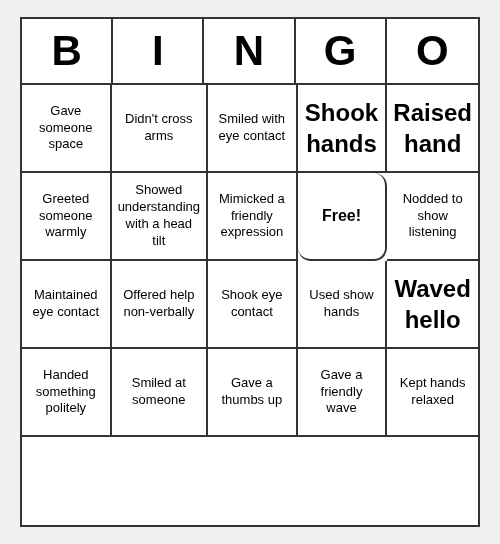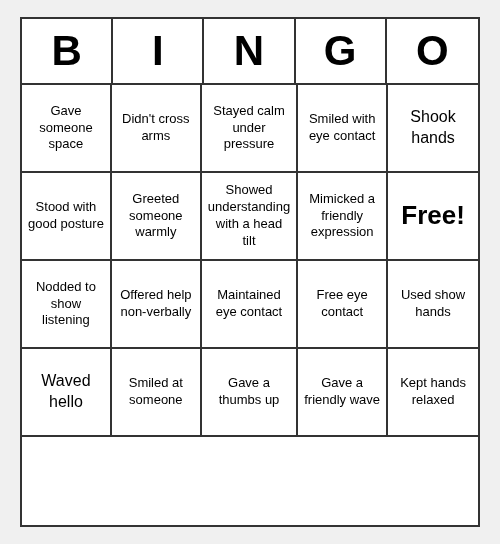--- a/index.html
+++ b/index.html
@@ -65,55 +65,56 @@
 
     .bingo-cell:nth-child(5n) {
       border-right: none;
     }
 
     .bingo-cell:nth-child(n+21) {
       border-bottom: none;
     }
 
     .bingo-cell.large-text {
-      font-size: 16px;
-      font-weight: normal;
+      font-size: 24px;
+      font-weight: bold;
     }
 
     .bingo-cell.free {
-      font-size: 26px;
+      font-size: 16px;
       font-weight: bold;
+      border-radius: 13px;
     }
   </style>
 </head>
 <body>
 
 <div class="bingo-card">
   <div class="bingo-header">
   <div class="bingo-letter">B</div>
       <div class="bingo-letter">I</div>
       <div class="bingo-letter">N</div>
       <div class="bingo-letter">G</div>
       <div class="bingo-letter">O</div>
     </div>
   <div class="bingo-grid">
   <div class="bingo-cell">Gave someone space</div>
       <div class="bingo-cell">Didn't cross arms</div>
-      <div class="bingo-cell">Stayed calm under pressure</div>
       <div class="bingo-cell">Smiled with eye contact</div>
       <div class="bingo-cell large-text">Shook hands</div>
-      <div class="bingo-cell">Stood with good posture</div>
+      <div class="bingo-cell large-text">Raised hand</div>
       <div class="bingo-cell">Greeted someone warmly</div>
       <div class="bingo-cell">Showed understanding with a head tilt</div>
       <div class="bingo-cell">Mimicked a friendly expression</div>
       <div class="bingo-cell free">Free!</div>
       <div class="bingo-cell">Nodded to show listening</div>
+      <div class="bingo-cell">Maintained eye contact</div>
       <div class="bingo-cell">Offered help non-verbally</div>
-      <div class="bingo-cell">Maintained eye contact</div>
-      <div class="bingo-cell">Free eye contact</div>
+      <div class="bingo-cell">Shook eye contact</div>
       <div class="bingo-cell">Used show hands</div>
       <div class="bingo-cell large-text">Waved hello</div>
+      <div class="bingo-cell">Handed something politely</div>
       <div class="bingo-cell">Smiled at someone</div>
       <div class="bingo-cell">Gave a thumbs up</div>
       <div class="bingo-cell">Gave a friendly wave</div>
       <div class="bingo-cell">Kept hands relaxed</div>
     </div>
 </div>
 
 </body></html>

